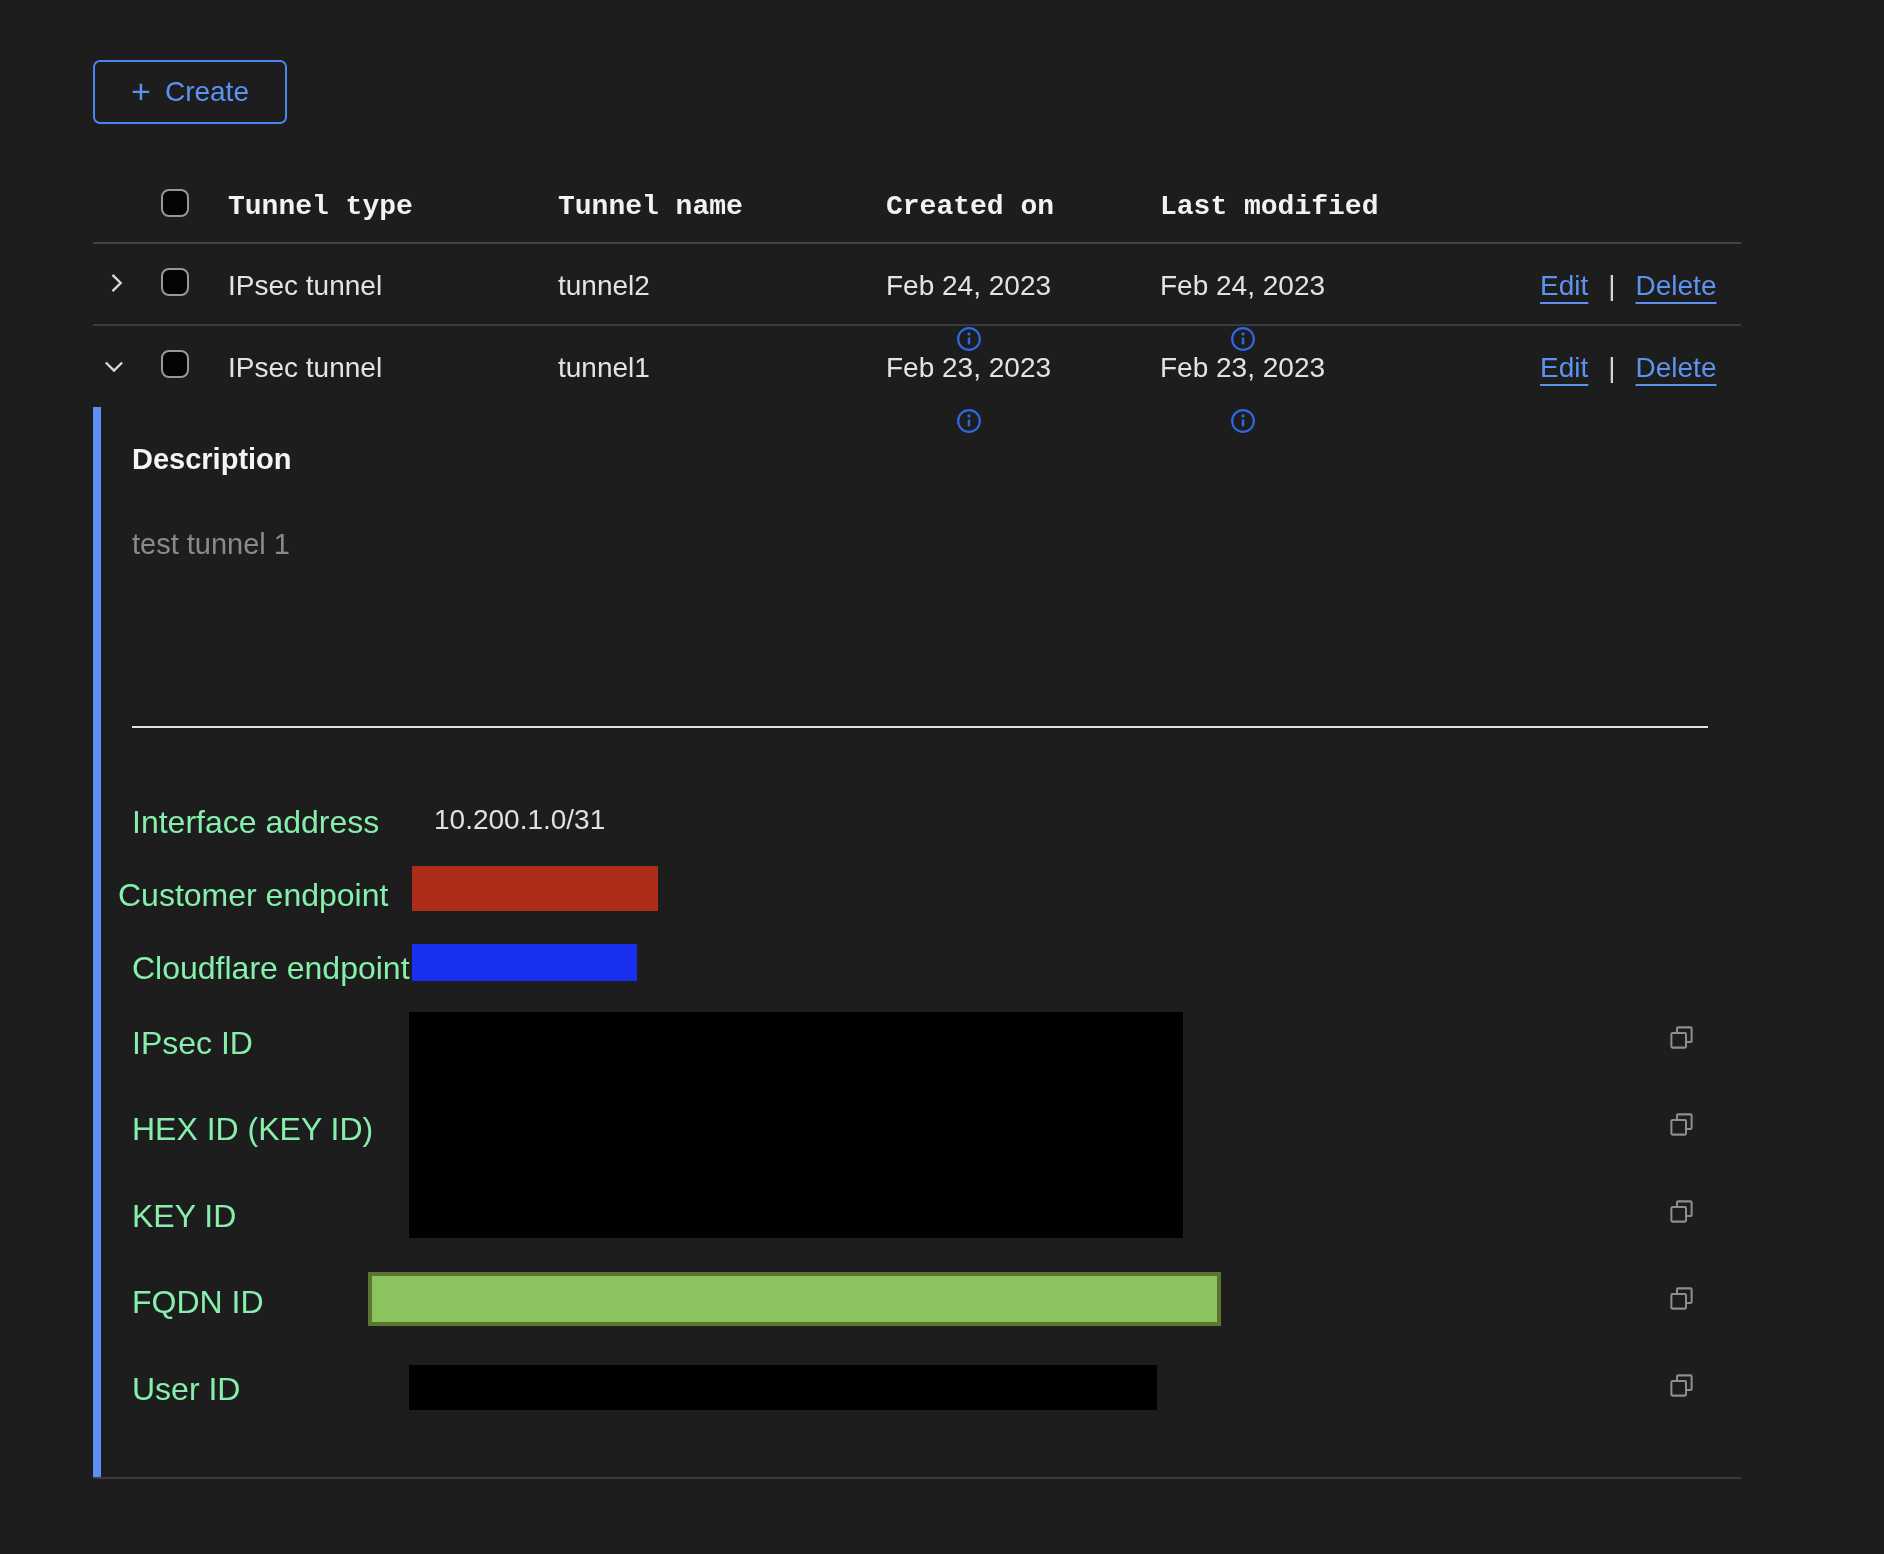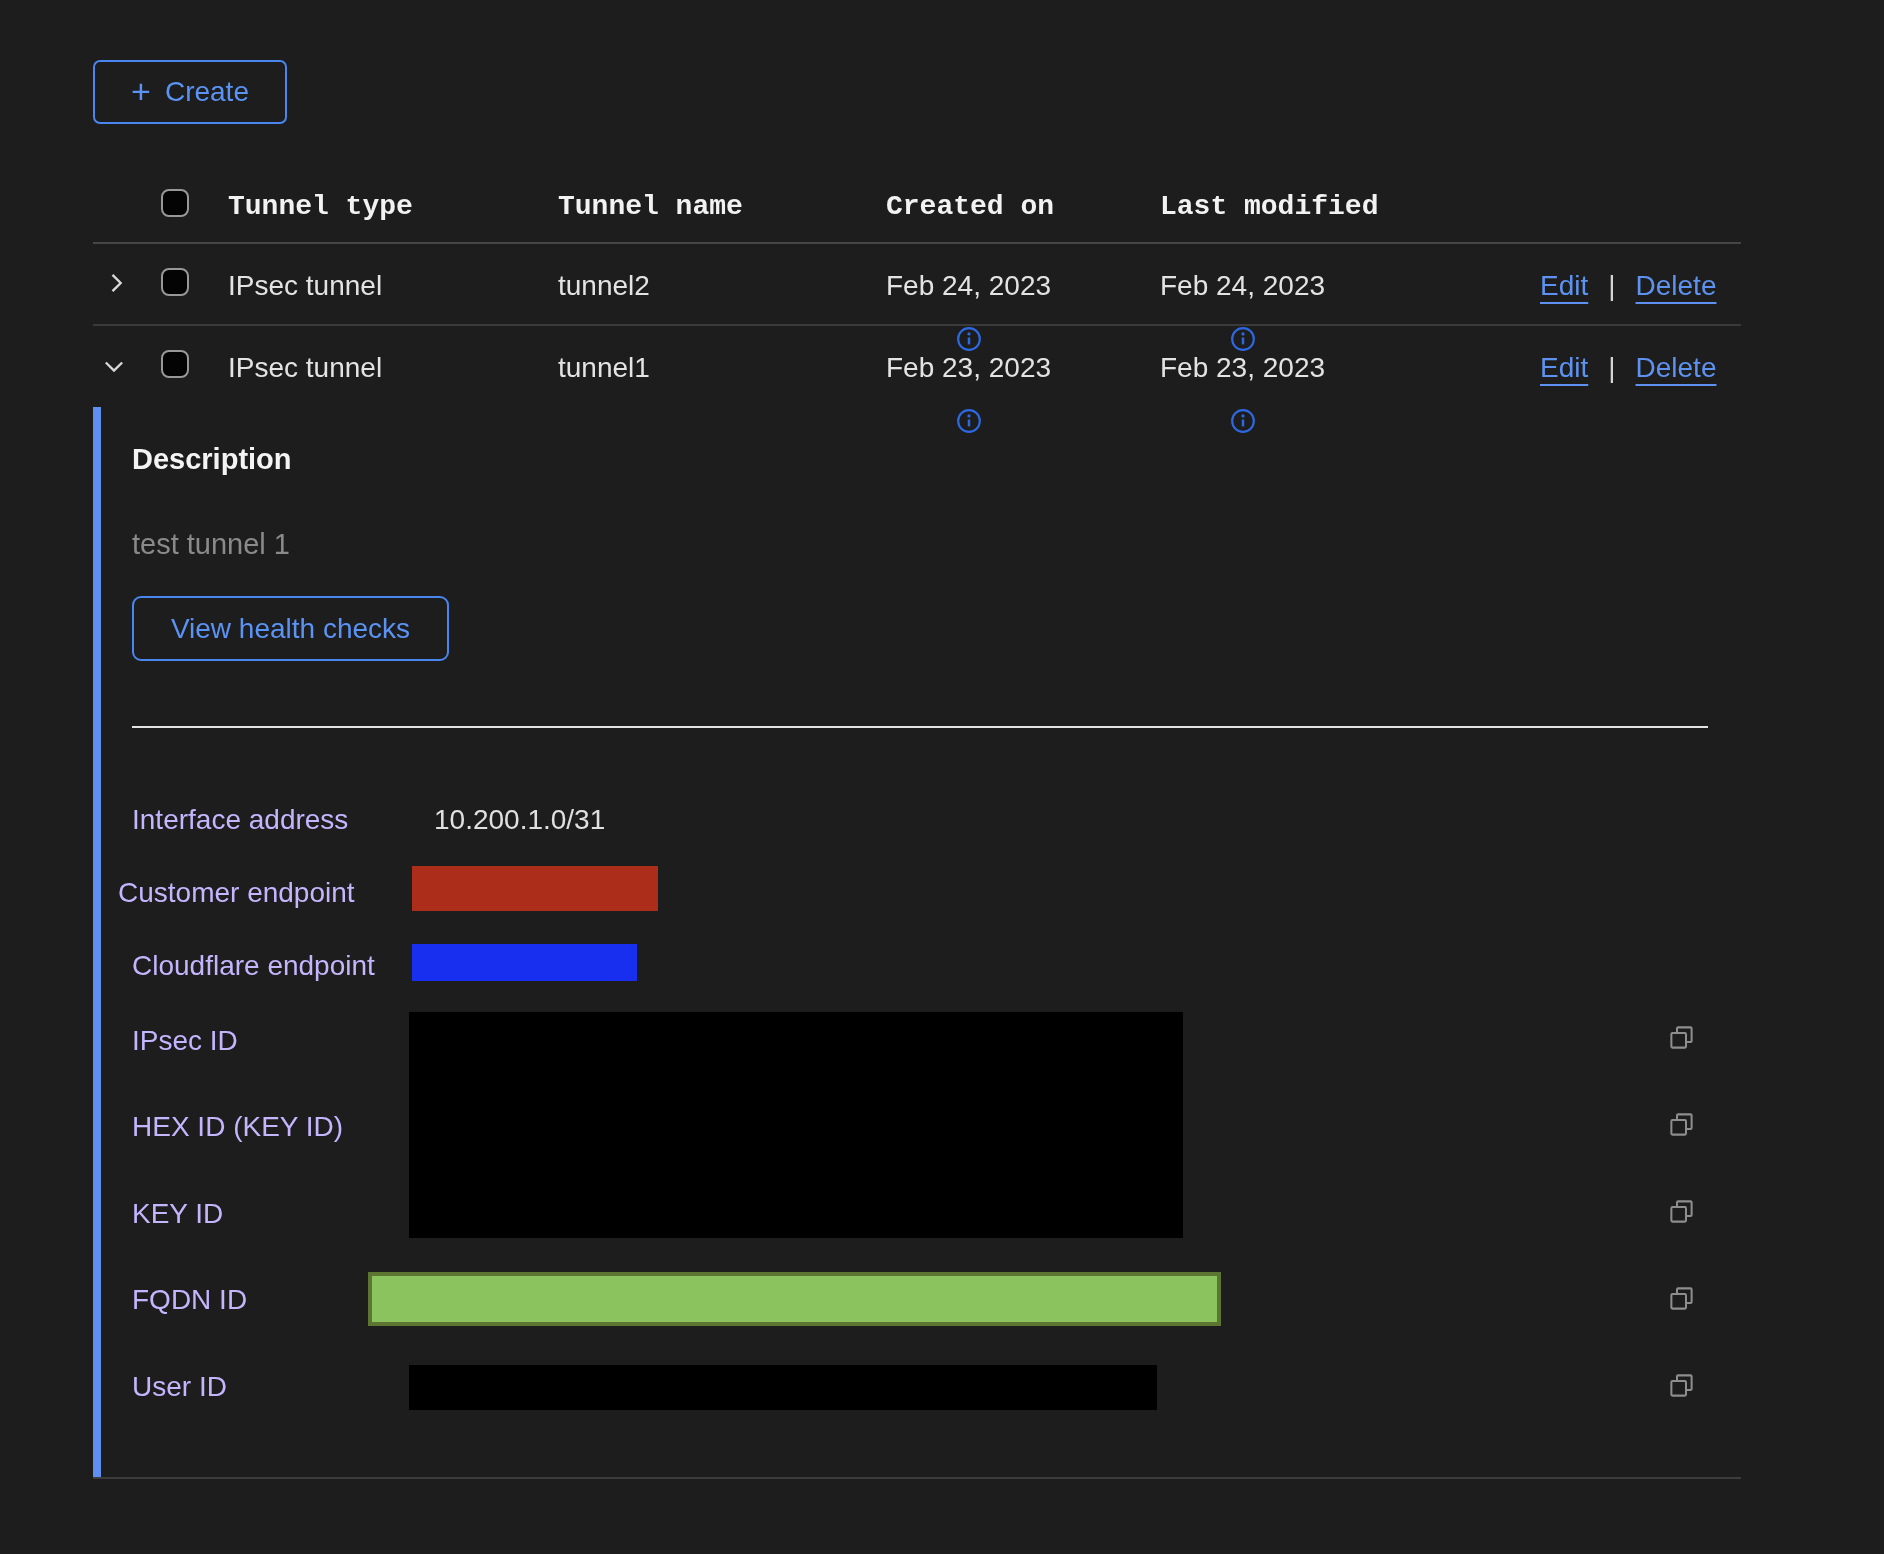--- a/index.html
+++ b/index.html
@@ -41,21 +41,21 @@
     color:#5e92f0;text-decoration:underline;
     text-underline-offset:7px;text-decoration-thickness:2px;cursor:pointer;
   }
   .pipe{color:#d4d4d4;}
   
   .exp-bar{width:8px;background:#5f8ff2;}
   .section-title{font-size:29px;font-weight:700;color:#f4f4f4;}
   .muted-text{font-size:29px;color:#8a8a8a;}
   .light-divider{background:#e2e2e2;height:2px;}
   .bottom-divider{background:#3c3c3c;height:2px;}
-  .field-label{font-size:28px;color:#c4b5fd;white-space:nowrap;}
+  .field-label{font-size:32px;color:#86efac;white-space:nowrap;}
   .field-value{font-size:28px;color:#e0e0e0;white-space:nowrap;}
   .redact{position:absolute;}
   .redact-red{background:#ab2d1a;}
   .redact-blue{background:#192ff0;}
   .redact-black{background:#000000;}
   .redact-green{background:#8bc35e;border:4px solid #5c7631;box-sizing:border-box;}
   .icon-btn{cursor:pointer;line-height:0;}
   .icon{line-height:0;}
 </style>
 </head>
@@ -142,23 +142,20 @@
     <span class="link">Edit</span>
     <span class="pipe">|</span>
     <span class="link">Delete</span>
   </div>
 
   <div class="exp-bar abs" style="left:93px;top:407px;height:1071px;"></div>
 
   <span class="section-title abs" style="left:132px;top:443px;">Description</span>
   <span class="muted-text abs" style="left:132px;top:528px;">test tunnel 1</span>
 
-  <button class="outline-btn abs" style="left:132px;top:596px;width:317px;height:65px;border-radius:9px;">
-    <span>View health checks</span>
-  </button>
 
   <div class="light-divider abs" style="left:132px;top:726px;width:1576px;"></div>
 
   <span class="field-label abs" style="left:132px;top:804px;">Interface address</span>
   <span class="field-value abs" style="left:434px;top:804px;">10.200.1.0/31</span>
 
   <span class="field-label abs" style="left:118px;top:877px;">Customer endpoint</span>
   <div class="redact redact-red" style="left:412px;top:866px;width:246px;height:45px;"></div>
 
   <span class="field-label abs" style="left:132px;top:950px;">Cloudflare endpoint</span>

